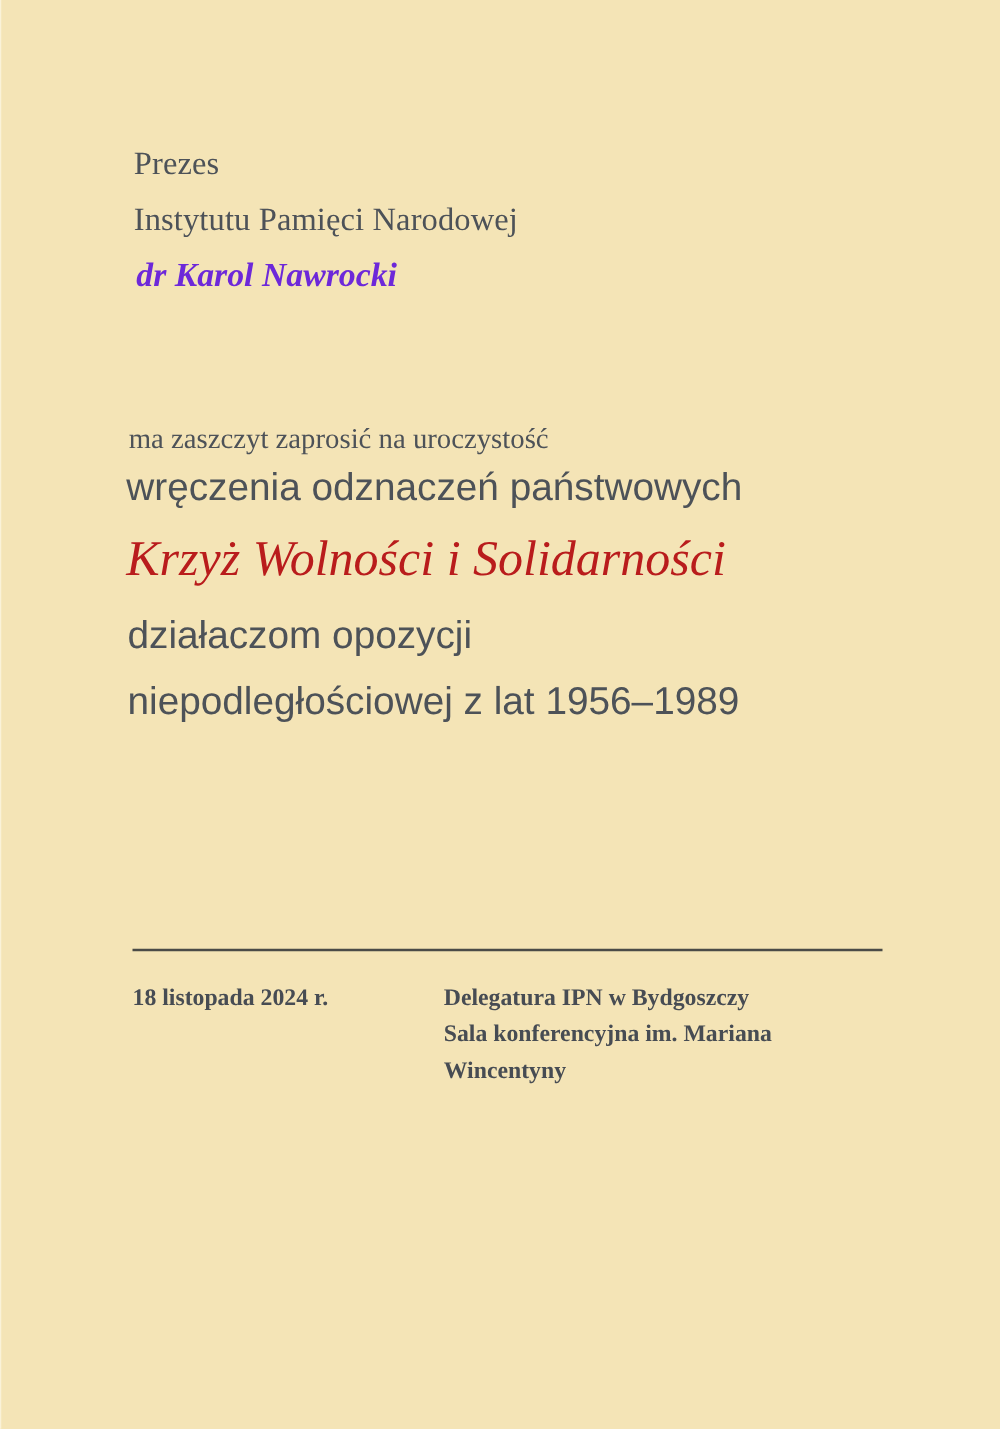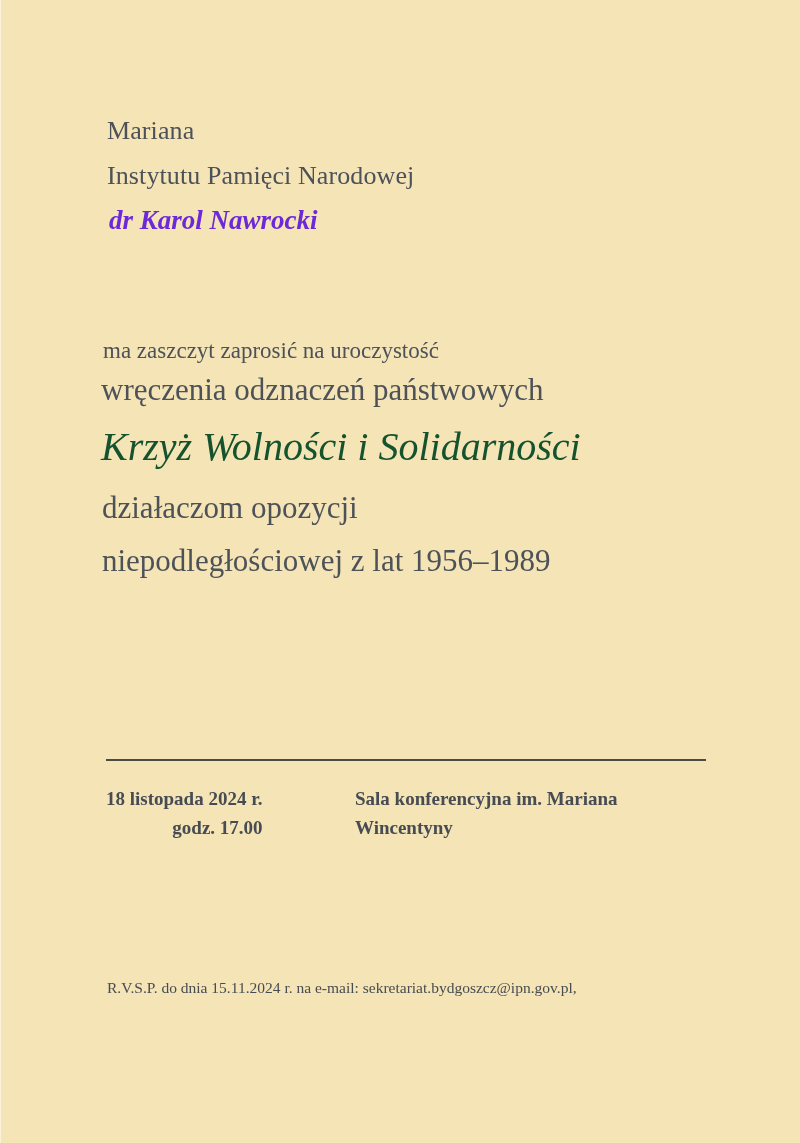--- a/index.html
+++ b/index.html
@@ -35,29 +35,29 @@
       font-weight: bold;
       font-style: italic;
       color: #6d28d9;
     }
     .invite {
       font-family: "Liberation Serif", "DejaVu Serif", serif;
       font-size: 23px;
       color: #4d5258;
     }
     .ceremony {
-      font-family: Liberation Serif, serif;
+      font-family: Liberation Sans, sans-serif;
       font-size: 31px;
       color: #4d5258;
     }
     .award {
       font-family: "Liberation Serif", "DejaVu Serif", serif;
       font-size: 40px;
       font-style: italic;
-      color: #14532d;
+      color: #b91c1c;
     }
     .rule {
       position: absolute;
       left: 106px;
       top: 759px;
       width: 600px;
       height: 2px;
       background: #4a4b47;
     }
     .detail {
@@ -75,43 +75,42 @@
     }
   </style>
 </head>
 <body>
 
 <div class="left-edge"></div>
 
 <div>
 
   <div>
-    <div class="abs header-line" style="left:107px; top:116px;">Mariana</div>
+    <div class="abs header-line" style="left:107px; top:116px;">Prezes</div>
     <div class="abs header-line" style="left:107px; top:161px;">Instytutu Pamięci Narodowej</div>
     <div class="abs president" style="left:109px; top:205px;">dr Karol Nawrocki</div>
   </div>
 
   <div class="abs invite" style="left:103px; top:290px;margin-top:48px;">ma zaszczyt zaprosić na uroczystość</div>
 
   <div>
     <div class="abs ceremony" style="left:101px; top:372px;">wręczenia odznaczeń państwowych</div>
     <div class="abs award" style="left:101px; top:423px;">Krzyż Wolności i Solidarności</div>
     <div class="abs ceremony" style="left:102px; top:490px;">działaczom opozycji</div>
     <div class="abs ceremony" style="left:102px; top:543px;text-align:right;">niepodległościowej z lat 1956–1989</div>
   </div>
 
   <div class="rule"></div>
 
   <div class="abs detail" style="left:106px; top:784px;text-align:right;">
     <div>18 listopada 2024 r.</div>
-    <div>godz. 17.00</div>
   </div>
 
   <div class="abs detail" style="left:355px; top:784px;">
+    <div>Delegatura IPN w Bydgoszczy</div>
     <div>Sala konferencyjna im. Mariana</div>
     <div>Wincentyny</div>
   </div>
 
   <div class="abs rsvp" style="left:107px; top:974px;">
-    <div>R.V.S.P. do dnia 15.11.2024 r. na e-mail: sekretariat.bydgoszcz@ipn.gov.pl,</div>
   </div>
 
 </div>
 
 </body></html>

